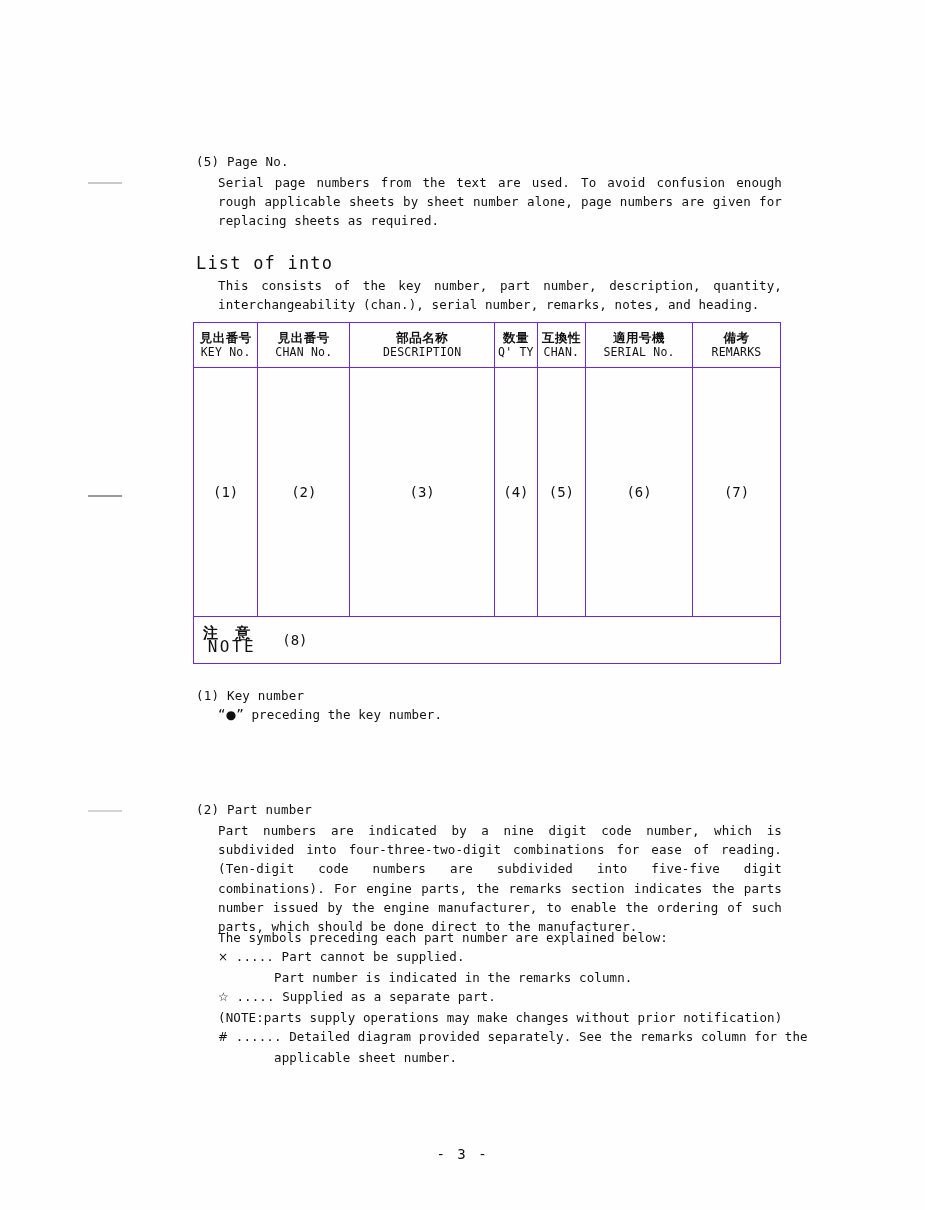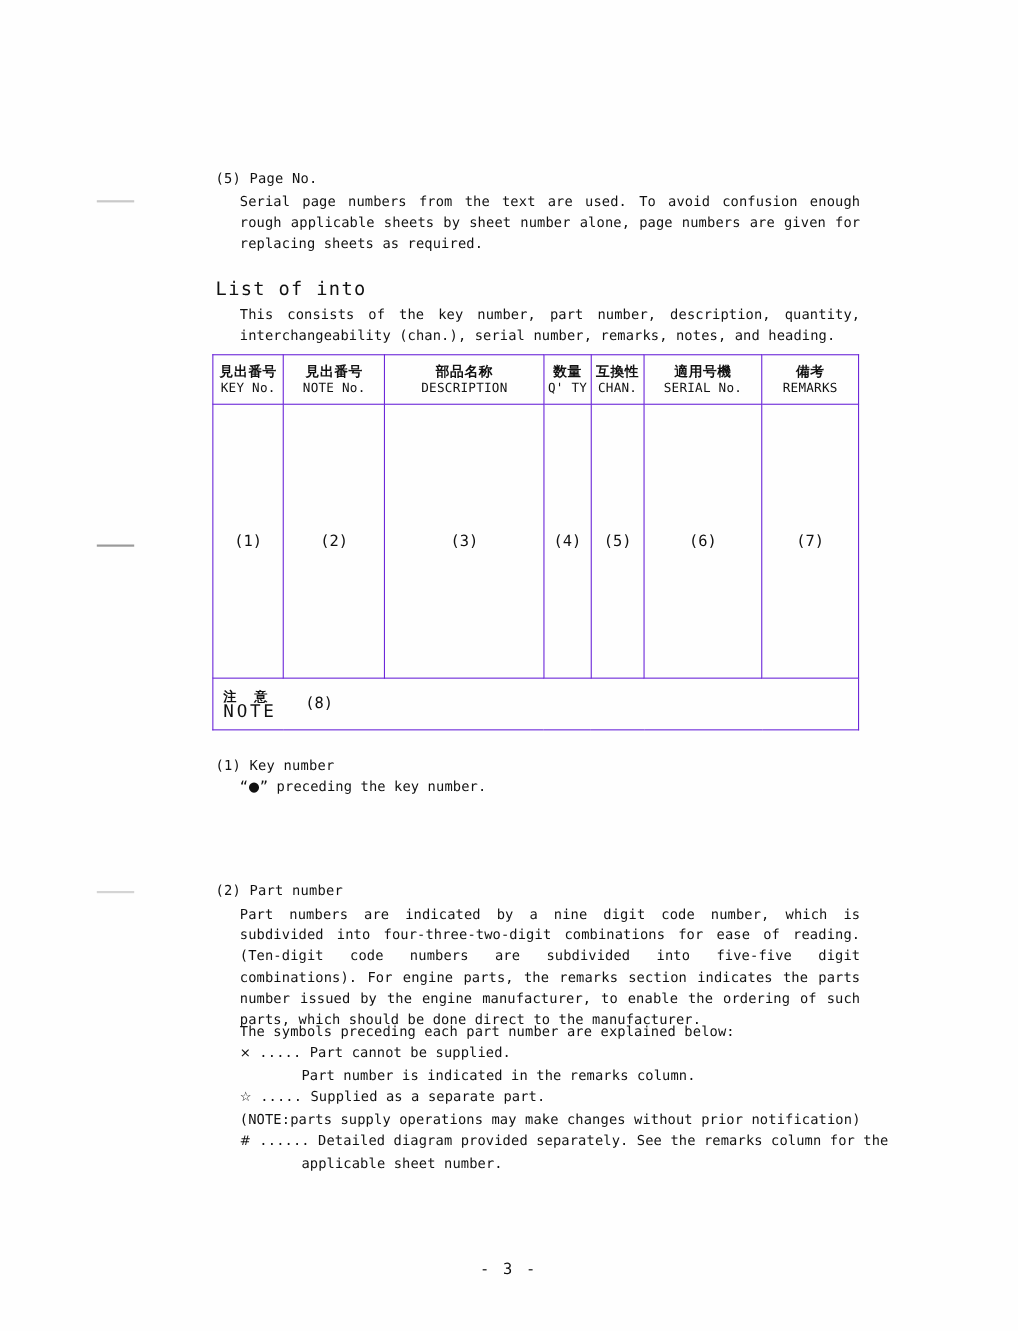--- a/index.html
+++ b/index.html
@@ -114,21 +114,21 @@
   }
   .note-inner {
     display: flex;
     align-items: center;
     padding-left: 9px;
     gap: 26px;
   }
   .note-labels { line-height: 14px; text-align: left; }
   .note-jp {
     font-family: "DejaVu Sans", "Liberation Sans", sans-serif;
-    font-size: 12px;
+    font-size: 15px;
     font-weight: bold;
     letter-spacing: 6px;
   }
   .note-en {
     font-size: 16px;
     letter-spacing: 2.5px;
     text-align: right;
   }
   .note-num { font-size: 14px; }
 
@@ -192,21 +192,21 @@
         <col style="width:82px">
       </colgroup>
       <thead>
         <tr>
           <th>
             <span class="jp">見出番号</span>
             <span class="en">KEY No.</span>
           </th>
           <th>
             <span class="jp">見出番号</span>
-            <span class="en">NOTE No.</span>
+            <span class="en">CHAN No.</span>
           </th>
           <th>
             <span class="jp">部品名称</span>
             <span class="en">DESCRIPTION</span>
           </th>
           <th>
             <span class="jp">数量</span>
             <span class="en">Q' TY</span>
           </th>
           <th>

